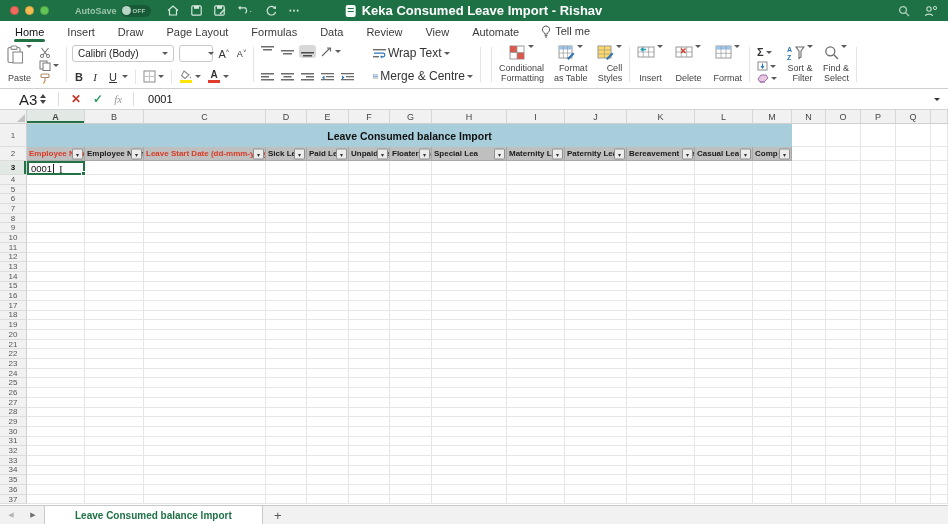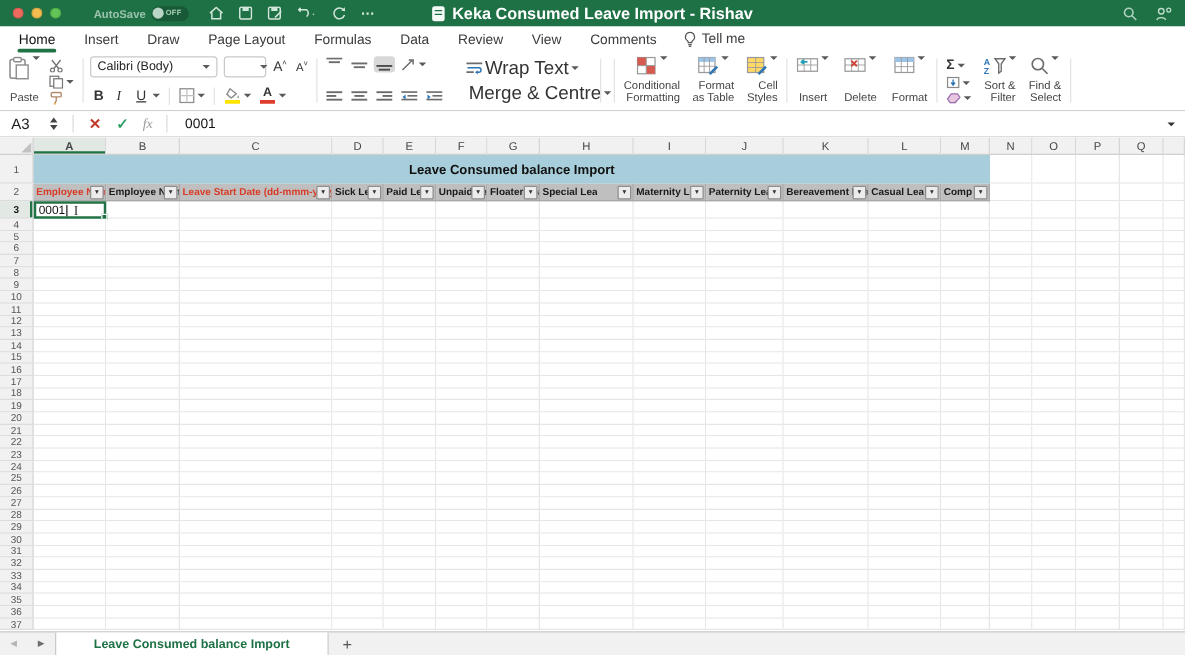--- a/index.html
+++ b/index.html
@@ -37,27 +37,27 @@
   .chev{width:0;height:0;border-left:3px solid transparent;border-right:3px solid transparent;border-top:3.5px solid #5a5a5a;display:inline-block;flex:none}
   .biglabel{font-size:9px;color:#444;text-align:right;line-height:1.1;white-space:pre-line}
   .bigbtn{display:flex;flex-direction:column;align-items:center;justify-content:space-between;padding:1px 2px}
   .combo{border:1px solid #c9c9c9;border-radius:3px;height:17px;display:flex;align-items:center;padding:0 5px;font-size:10px;color:#222;gap:23px;background:#fff}
   .combo span{flex:1;white-space:nowrap;overflow:hidden}
   .fmtletter{font-size:11px;color:#333;width:14px;text-align:center}
   .colorstack{display:flex;flex-direction:column;align-items:center;width:14px}
   .colorbar{width:12px;height:3px;margin-top:1px}
   .seltool{background:#d8d8d8;border-radius:3px}
   .tool{display:flex;align-items:center;gap:2px;padding:1px 2px}
-  .lbl10{font-size:15px;color:#333;white-space:nowrap}
+  .lbl10{font-size:12px;color:#333;white-space:nowrap}
   .decbtn{font-size:7.5px;color:#555;letter-spacing:-.5px;white-space:nowrap}
   .sigma{font-size:11px;color:#333;font-weight:bold}
   .stack3{display:flex;flex-direction:column;justify-content:space-between;padding:1px 0}
   
   .fbar{height:21px;display:flex;align-items:center;border-bottom:1px solid #d4d4d4;background:#fff}
-  .namebox{width:40px;padding-left:9px;font-size:12px;color:#222}
+  .namebox{width:40px;padding-left:19px;font-size:15px;color:#222}
   .stepper{display:flex;flex-direction:column;gap:2px;margin-right:6px}
   .stepper i{width:0;height:0;border-left:3px solid transparent;border-right:3px solid transparent;display:block}
   .stepper .up{border-bottom:4px solid #444}
   .stepper .dn{border-top:4px solid #444}
   .fdiv{width:1px;height:14px;background:#dcdcdc;margin:0 6px}
   .fx-x{color:#c0392b;font-size:12px;font-weight:bold;padding:0 6px}
   .fx-check{color:#2f9e63;font-size:12px;font-weight:bold;padding:0 6px}
   .fx-fx{font-family:"Liberation Serif",serif;font-style:italic;color:#9a9a9a;font-size:11px;padding:0 5px}
   .fvalue{font-size:11px;color:#111;padding-left:8px;flex:1}
   .fchev{margin-right:8px;border-top-color:#333}
@@ -163,21 +163,21 @@
 <div class="tabrow">
   <div style="display:flex">
       <div class="rtab active">Home</div>
       <div class="rtab">Insert</div>
       <div class="rtab">Draw</div>
       <div class="rtab">Page Layout</div>
       <div class="rtab">Formulas</div>
       <div class="rtab">Data</div>
       <div class="rtab">Review</div>
       <div class="rtab">View</div>
-      <div class="rtab">Comments</div>
+      <div class="rtab">Automate</div>
     </div>
   <div class="tellme">
     <span>
         <svg width="10" height="13" viewBox="0 0 10 13">
           <path d="M5 1a3.6 3.6 0 0 1 2 6.6c-.5.4-.6.9-.6 1.4H3.6c0-.5-.1-1-.6-1.4A3.6 3.6 0 0 1 5 1z" fill="none" stroke="#555" stroke-width="1"></path>
           <path d="M3.6 10.6h2.8M4 12h2" stroke="#555" stroke-width="1"></path>
         </svg>
       </span>
     <span>Tell me</span>
   </div>

